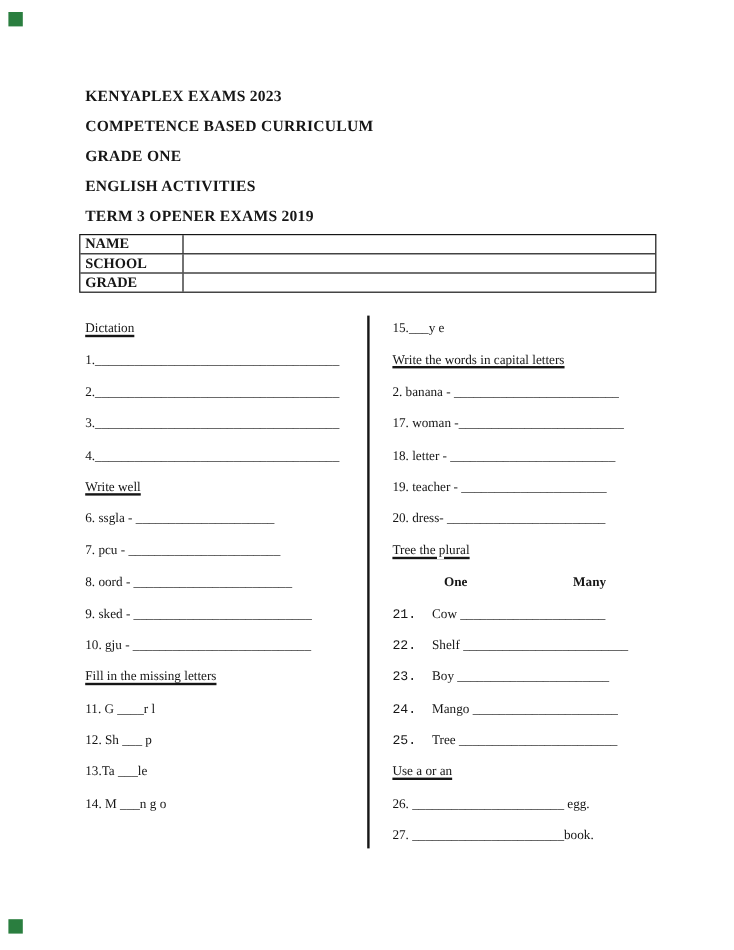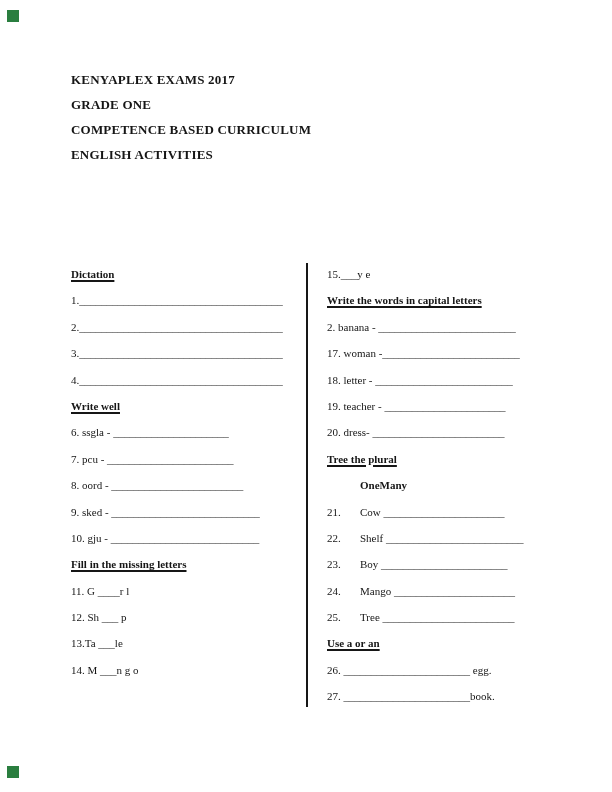--- a/index.html
+++ b/index.html
@@ -45,44 +45,59 @@
   }
 
   .col{position:absolute;top:261px;font-size:11px;}
   .col-left{left:71px;width:234px;}
   .col-right{left:327px;width:224px;}
   .row{
     height:26.4px;line-height:26.4px;
     white-space:nowrap;overflow:visible;
   }
   .heading{
-    font-weight:bold;
+    font-weight:normal;
     text-decoration:underline;
     text-decoration-thickness:1.5px;
     text-underline-offset:2px;
   }
-  .pnum{display:inline-block;width:33px;}
-  .one-label{display:inline-block;margin-left:33px;font-weight:bold;}
-  .many-label{display:inline-block;font-weight:bold;}
+  .pnum{display:inline-block;width:33px;font-family:Liberation Mono, monospace;}
+  .one-label{display:inline-block;margin-left:43px;font-weight:bold;}
+  .many-label{display:inline-block;margin-left:88px;font-weight:bold;}
 </style>
 </head>
 <body>
 
 <div class="page">
 
   <div class="corner-mark top" style="background: rgb(42, 126, 63);"></div>
   <div class="corner-mark bottom" style="background: rgb(42, 126, 63);"></div>
 
   <div class="header">
-    <div class="hline">KENYAPLEX EXAMS 2017</div>
+    <div class="hline">KENYAPLEX EXAMS 2023</div>
+    <div class="hline">COMPETENCE BASED CURRICULUM</div>
     <div class="hline">GRADE ONE</div>
-    <div class="hline">COMPETENCE BASED CURRICULUM</div>
     <div class="hline">ENGLISH ACTIVITIES</div>
+    <div class="hline">TERM 3 OPENER EXAMS 2019</div>
   </div>
 
+  <div class="info-table">
+    <div class="it-row">
+      <div class="it-label">NAME</div>
+      <div class="it-value"></div>
+    </div>
+    <div class="it-row">
+      <div class="it-label">SCHOOL</div>
+      <div class="it-value"></div>
+    </div>
+    <div class="it-row">
+      <div class="it-label">GRADE</div>
+      <div class="it-value"></div>
+    </div>
+  </div>
 
   <div class="divider"></div>
 
   <div class="col col-left">
     <div class="row heading">Dictation</div>
     <div class="row">1._____________________________________</div>
     <div class="row">2._____________________________________</div>
     <div class="row">3._____________________________________</div>
     <div class="row">4._____________________________________</div>
     <div class="row heading">Write well</div>

